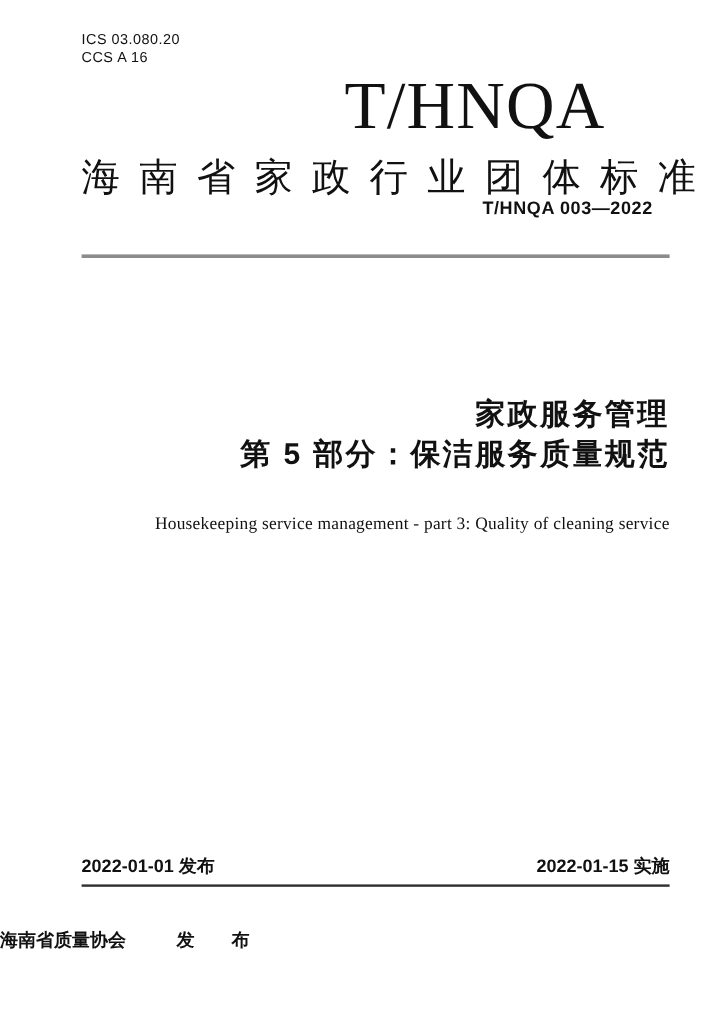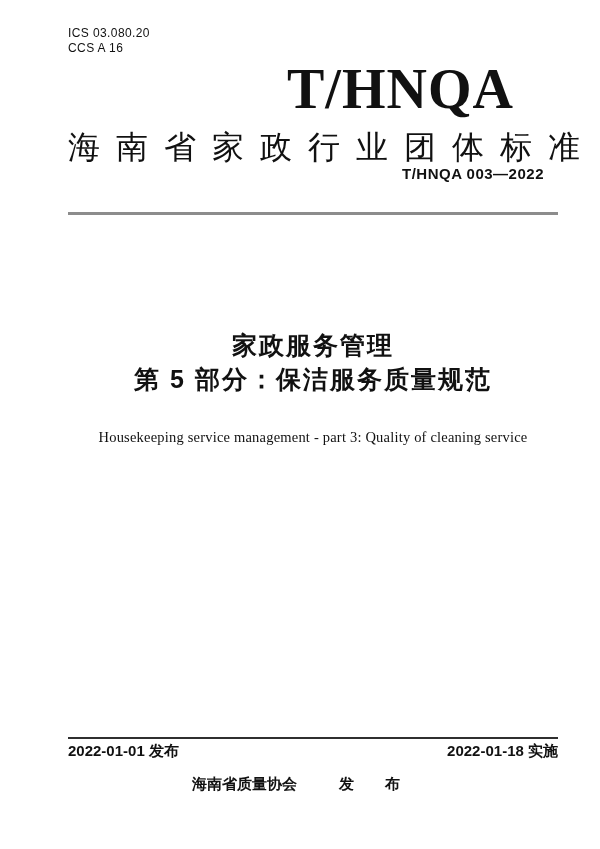--- a/index.html
+++ b/index.html
@@ -19,60 +19,58 @@
     overflow:hidden;
   }
   .ics-block{
     position:absolute;left:68px;top:26px;
     font-size:12px;line-height:15px;letter-spacing:0.4px;
     white-space:nowrap;
   }
   .logo{
     position:absolute;left:287px;top:61px;
     font-family:"Liberation Serif","DejaVu Serif",serif;
-    font-weight:bold;font-size:56px;line-height:1;
+    font-weight:normal;font-size:56px;line-height:1;
     letter-spacing:1px;white-space:nowrap;
   }
   .std-type{
     position:absolute;left:68px;top:128px;
     font-size:32px;line-height:38px;font-weight:500;
     letter-spacing:16px;white-space:nowrap;
   }
   .std-num{
     position:absolute;right:56px;top:164px;
     font-size:15px;line-height:19px;font-weight:700;
     letter-spacing:0.5px;white-space:nowrap;
   }
   .rule{position:absolute;left:68px;width:490px;}
   .rule-gray{top:212px;height:3px;background:var(--color-divider_gray,#8c8c8c);}
   .rule-dark{top:737px;height:2px;background:var(--color-divider_dark,#2f2f2f);}
   .title-block{
     position:absolute;left:68px;top:328px;width:490px;
-    text-align:center;
+    text-align:right;
   }
   .title-cn{
     font-size:25px;line-height:34px;font-weight:600;
     letter-spacing:2px;white-space:nowrap;
   }
   .title-en{
     margin-top:31px;
     font-family:"Liberation Serif","DejaVu Serif",serif;
     font-size:14.5px;line-height:20px;font-weight:normal;
     letter-spacing:0.2px;white-space:nowrap;
   }
   .dates-row{
     position:absolute;left:68px;top:712px;width:490px;
     display:flex;justify-content:space-between;
     font-size:15px;line-height:21px;font-weight:600;
     white-space:nowrap;
-    margin-top:28px;
   }
   .publisher-row{
     position:absolute;left:0;top:773px;width:600px;
-    text-align:center;
     font-size:15px;line-height:21px;font-weight:600;
     white-space:nowrap;
   }
   .publish-label{margin-left:42px;letter-spacing:8px;}
 </style>
 </head>
 <body>
 
 <div class="page">
 
@@ -90,21 +88,21 @@
   <div class="rule rule-gray"></div>
 
   <div class="title-block">
     <div class="title-cn">家政服务管理</div>
     <div class="title-cn">第 5 部分：保洁服务质量规范</div>
     <div class="title-en">Housekeeping service management - part 3: Quality of cleaning service</div>
   </div>
 
   <div class="dates-row">
     <span>2022-01-01 发布</span>
-    <span>2022-01-18 实施</span>
+    <span>2022-01-15 实施</span>
   </div>
 
   <div class="rule rule-dark"></div>
 
   <div class="publisher-row">
     <span>海南省质量协会</span><span class="publish-label">发　布</span>
   </div>
 
 </div>
 

